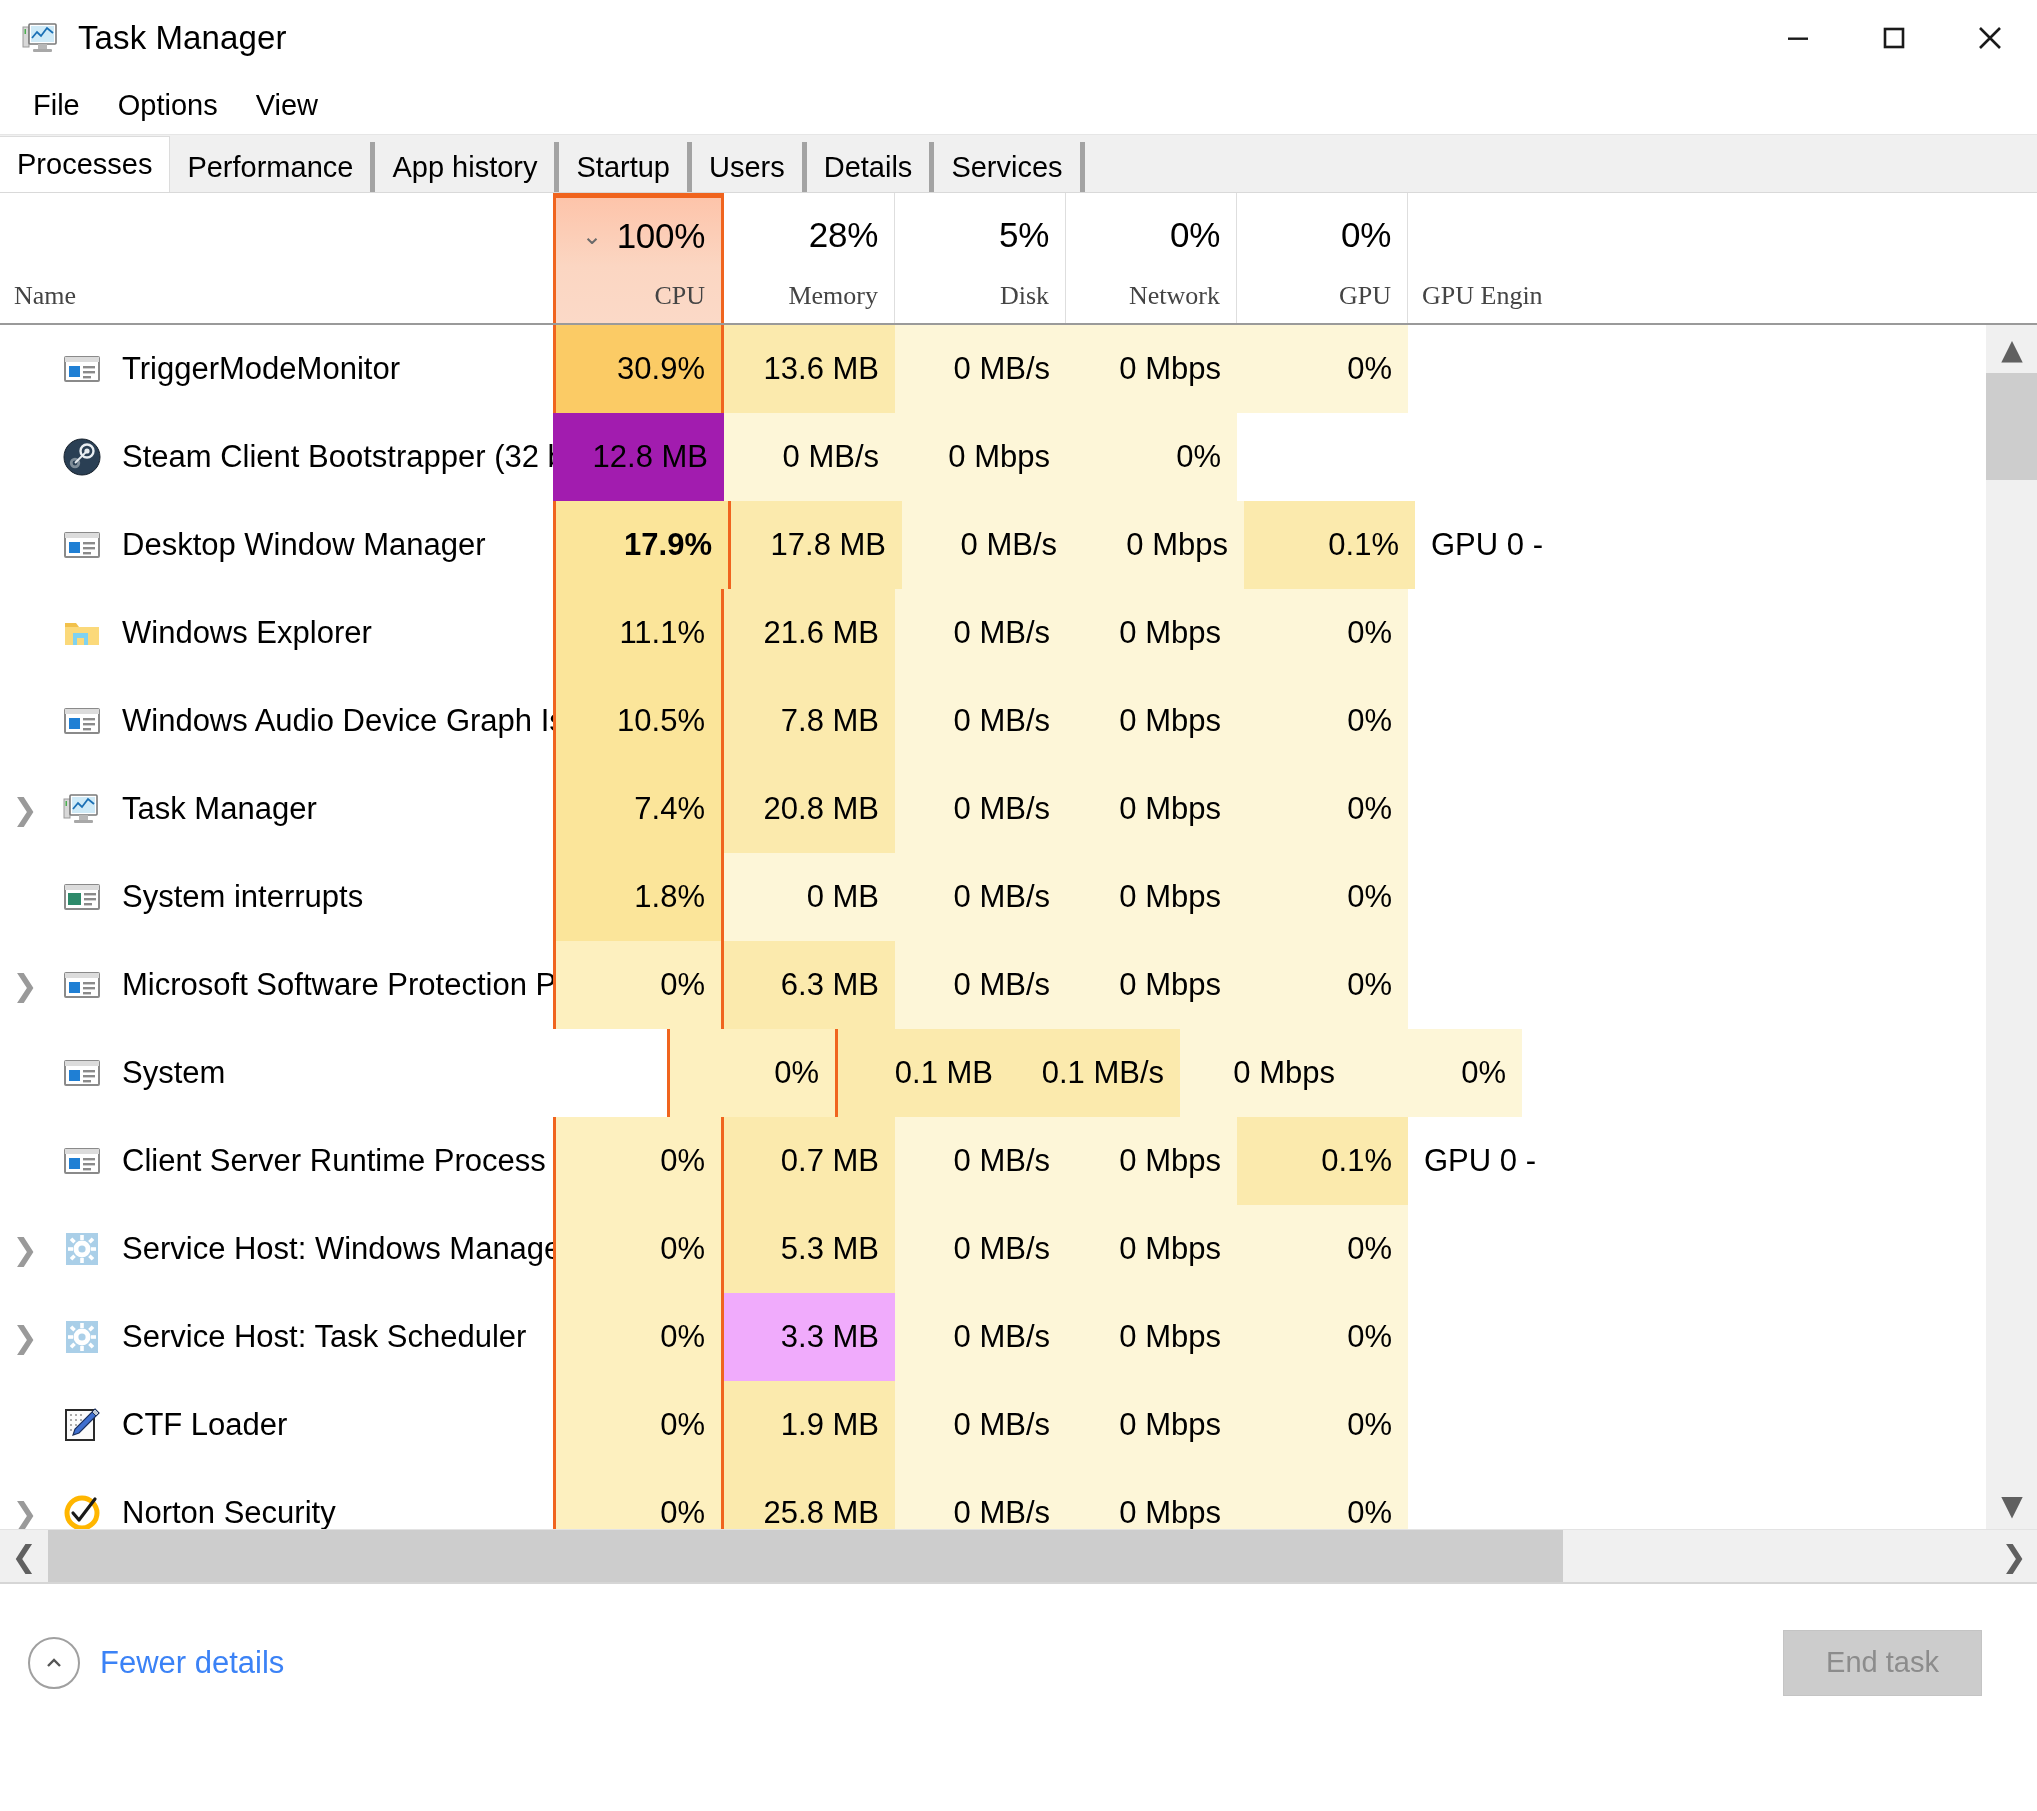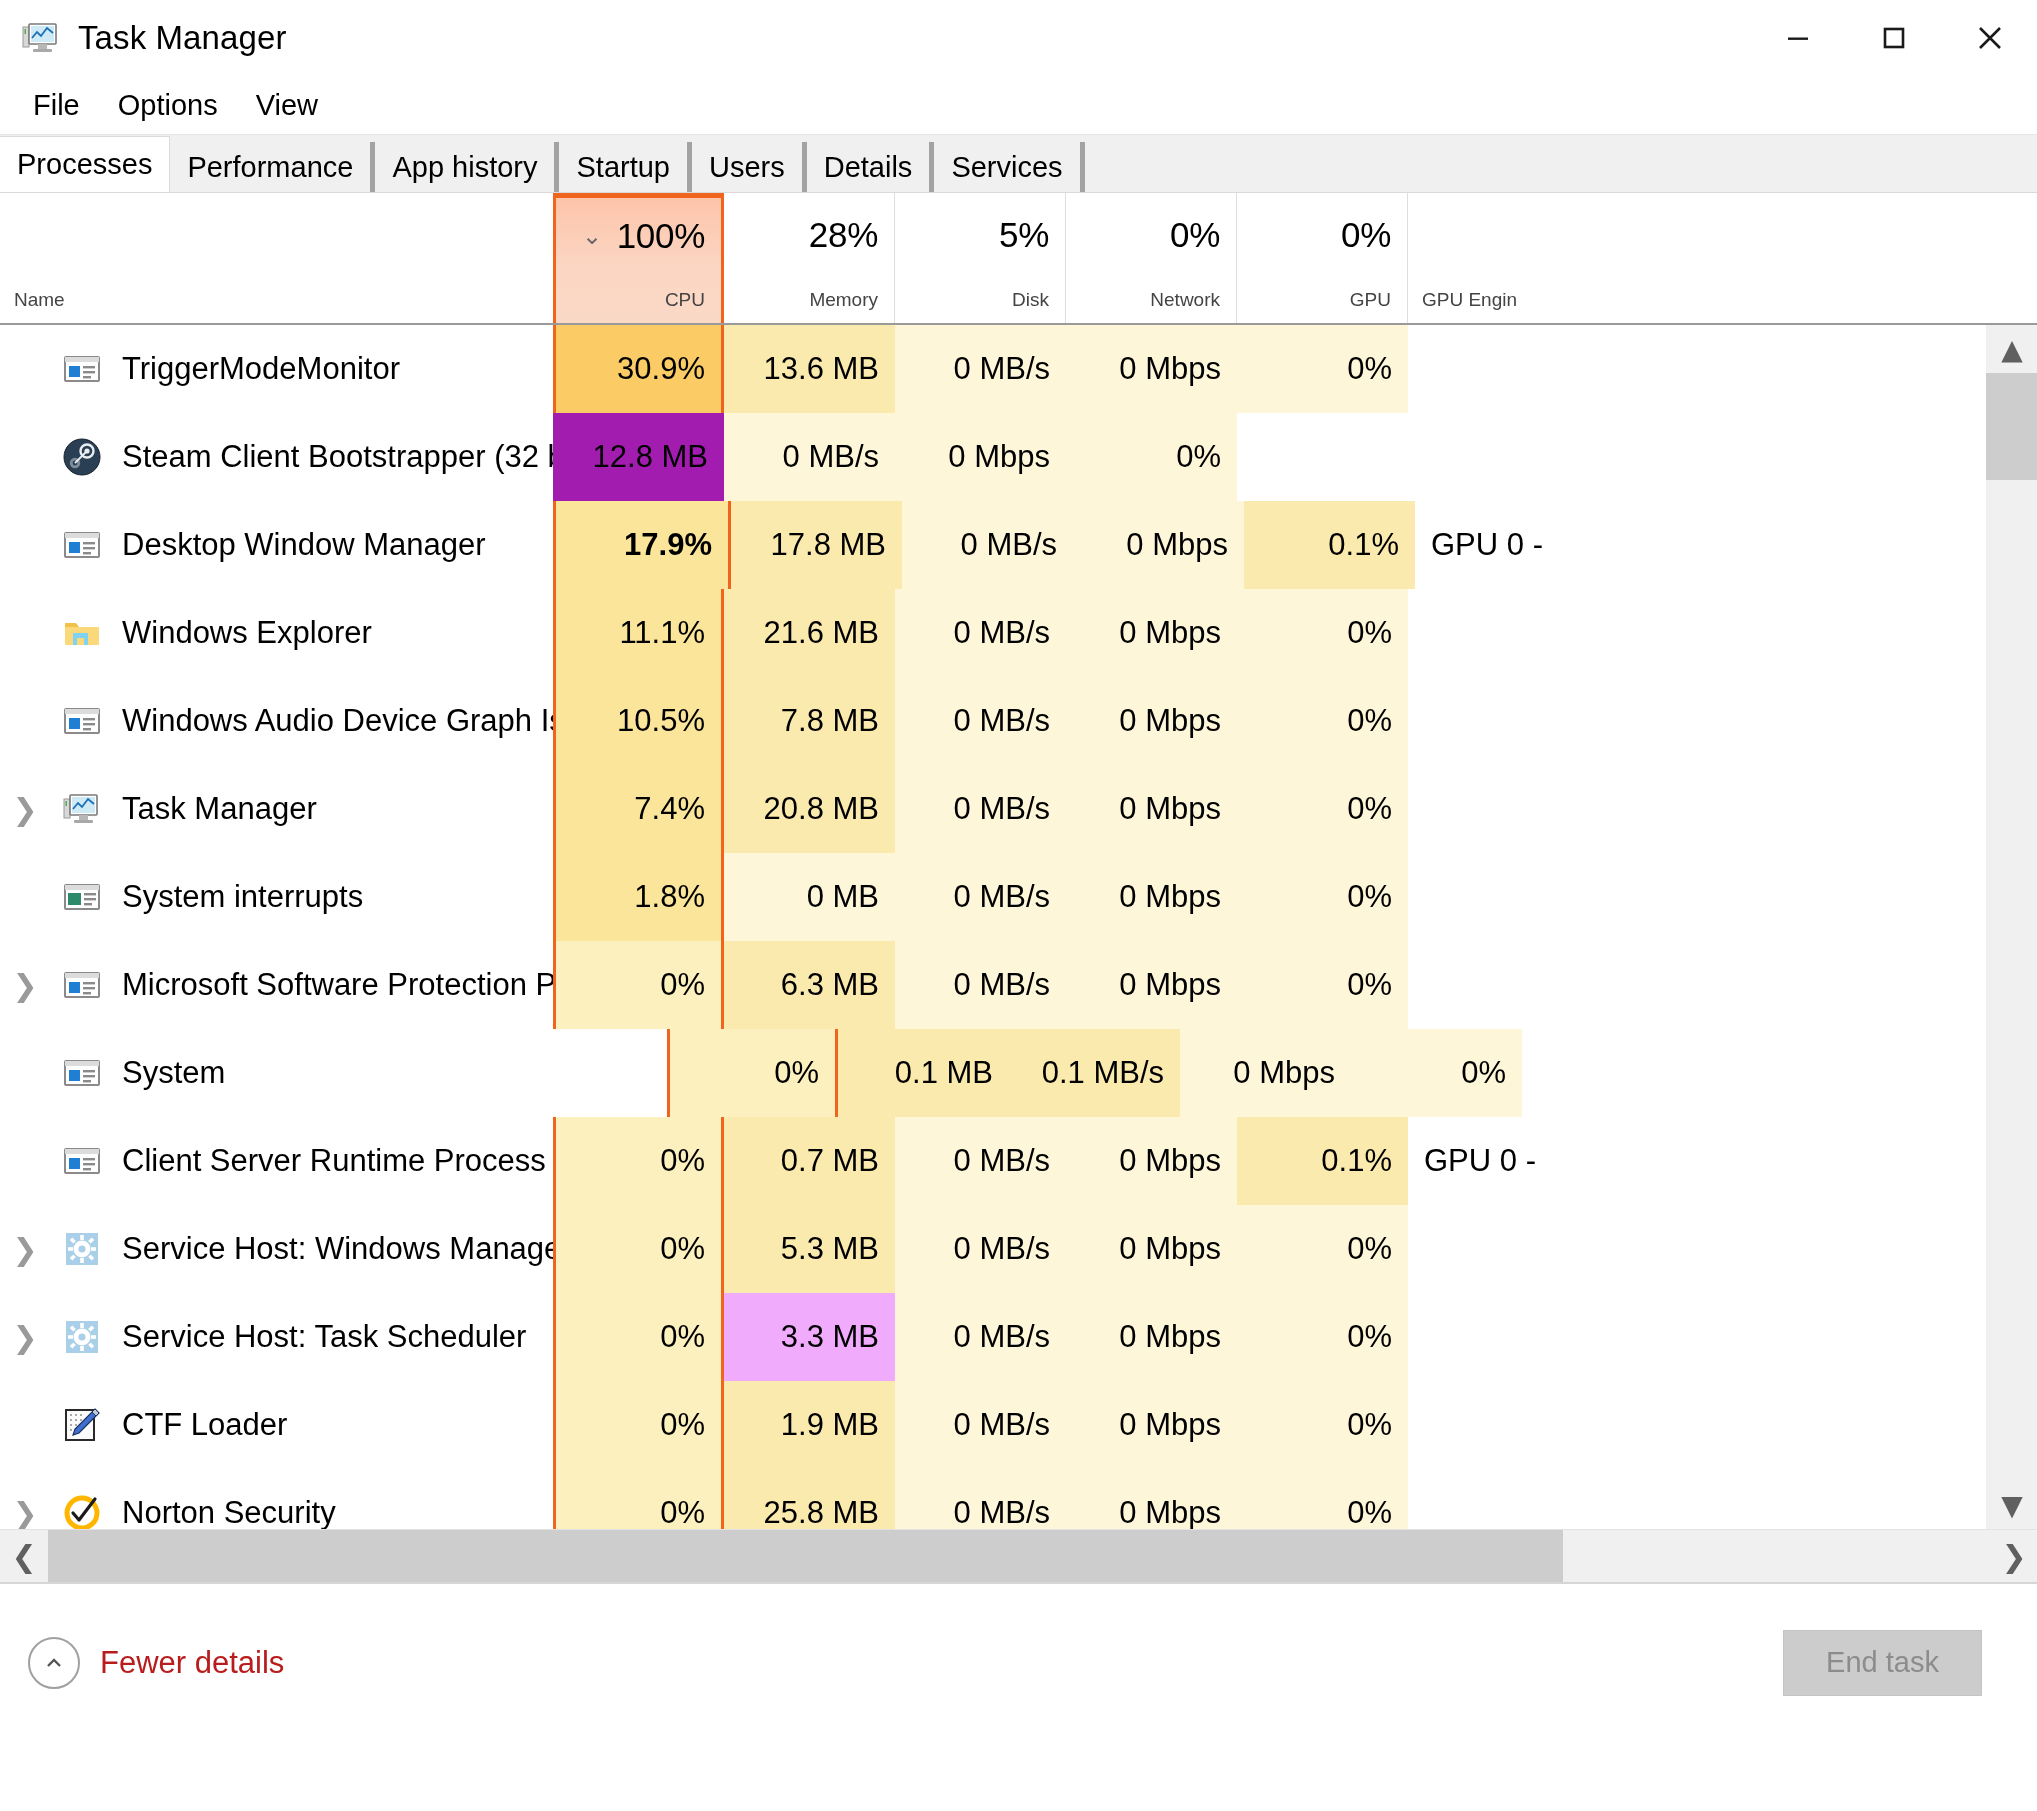--- a/index.html
+++ b/index.html
@@ -137,23 +137,24 @@
     padding-left: 14px;
     border-right: none;
   }
   .th .pct {
     font-size: 35px;
     text-align: right;
     color: #000000;
     letter-spacing: -0.3px;
   }
   .th .lbl {
-    font-size: 19px;
+    font-size: 26px;
     text-align: right;
     color: #444444;
+    font-family: Liberation Serif, serif;
   }
   .th.name-col .lbl { text-align: left; }
   .th.cpu {
     background: linear-gradient(180deg,#fdc4aa 0%, #fbd6c2 55%, #fbd9c7 100%);
     border-left: 3px solid #f0641e;
     border-right: 3px solid #f0641e;
     border-top: 5px solid #f0641e;
     padding-top: 18px;
     z-index: 3;
   }
@@ -313,21 +314,21 @@
     border: 2px solid #a0a0a0;
     border-radius: 50%;
     display: flex;
     align-items: center;
     justify-content: center;
     margin-right: 20px;
     flex: none;
   }
   .fewer-label {
     font-size: 31px;
-    color: #b91c1c;
+    color: #3b82f6;
   }
   .spacer { flex: 1; }
   .endtask {
     width: 199px;
     height: 66px;
     background: #cccccc;
     border: 1px solid #c4c4c4;
     display: flex;
     align-items: center;
     justify-content: center;

